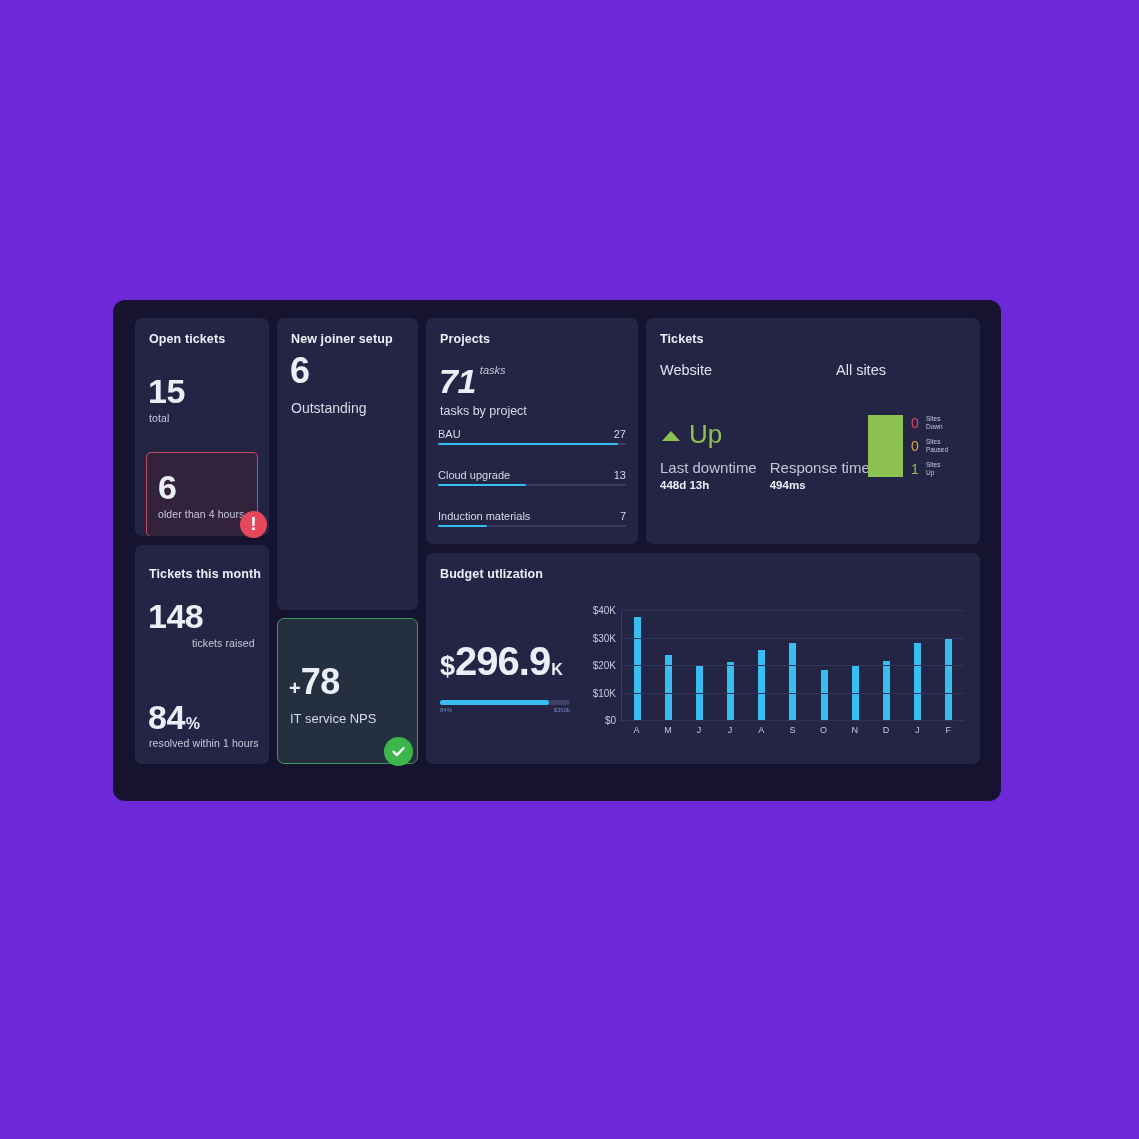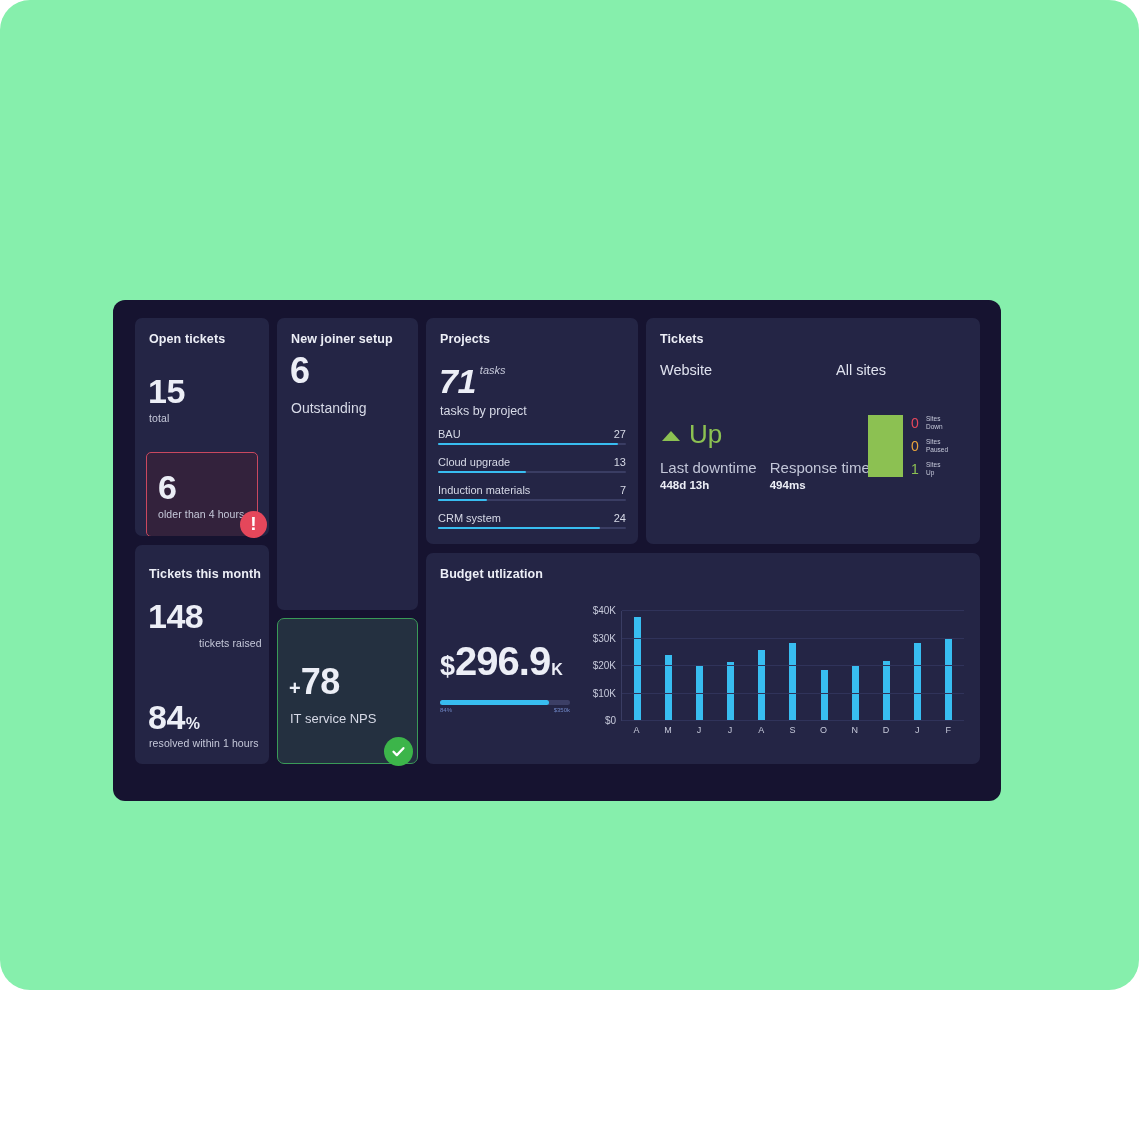--- a/index.html
+++ b/index.html
@@ -8,23 +8,22 @@
     background: #ffffff;
     width: 1139px;
     height: 1139px;
     overflow: hidden;
     font-family: "Liberation Sans", sans-serif;
   }
 
   #stage {
     position: relative;
     width: 1139px;
-    height: 990px;
-    background: #86efac;
-    border-radius: 30px;
+    height: 1139px;
+    background: #6d28d9;
   }
 
   
   .frame {
     position: absolute;
     left: 113px;
     top: 300px;
     width: 888px;
     height: 501px;
     background: #161330;
@@ -119,21 +118,21 @@
 
   
   #card-tickets-month {
     left: 13px;
     top: 236px;
     width: 134px;
     height: 219px;
   }
   #card-tickets-month .card-title { position: absolute; left: 14px; top: 22px; }
   #tickets-raised-num { position: absolute; left: 13px; top: 54px; }
-  #tickets-raised-label { position: absolute; left: 21px; top: 92px; padding-left: 43px; }
+  #tickets-raised-label { position: absolute; left: 14px; top: 92px; padding-left: 43px; }
   #resolved-num-wrap { position: absolute; left: 13px; top: 155px; }
   #resolved-label { position: absolute; left: 14px; top: 192px; }
   .pct-suffix {
     font-size: 16px;
     font-weight: bold;
     color: #eceef6;
     margin-left: 1px;
   }
 
   
@@ -253,21 +252,21 @@
     top: 86px;
     font-size: 12.5px;
     color: #d7dae7;
   }
   #projects-list {
     position: absolute;
     left: 12px;
     top: 110px;
     width: 188px;
   }
-  .proj-row { margin-bottom: 11px; }
+  .proj-row { margin-bottom: 24px; }
   .proj-row-head {
     display: flex;
     justify-content: space-between;
     align-items: baseline;
     font-size: 11px;
     color: #d6d9e6;
     margin-bottom: 3px;
   }
   .proj-track {
     position: relative;

